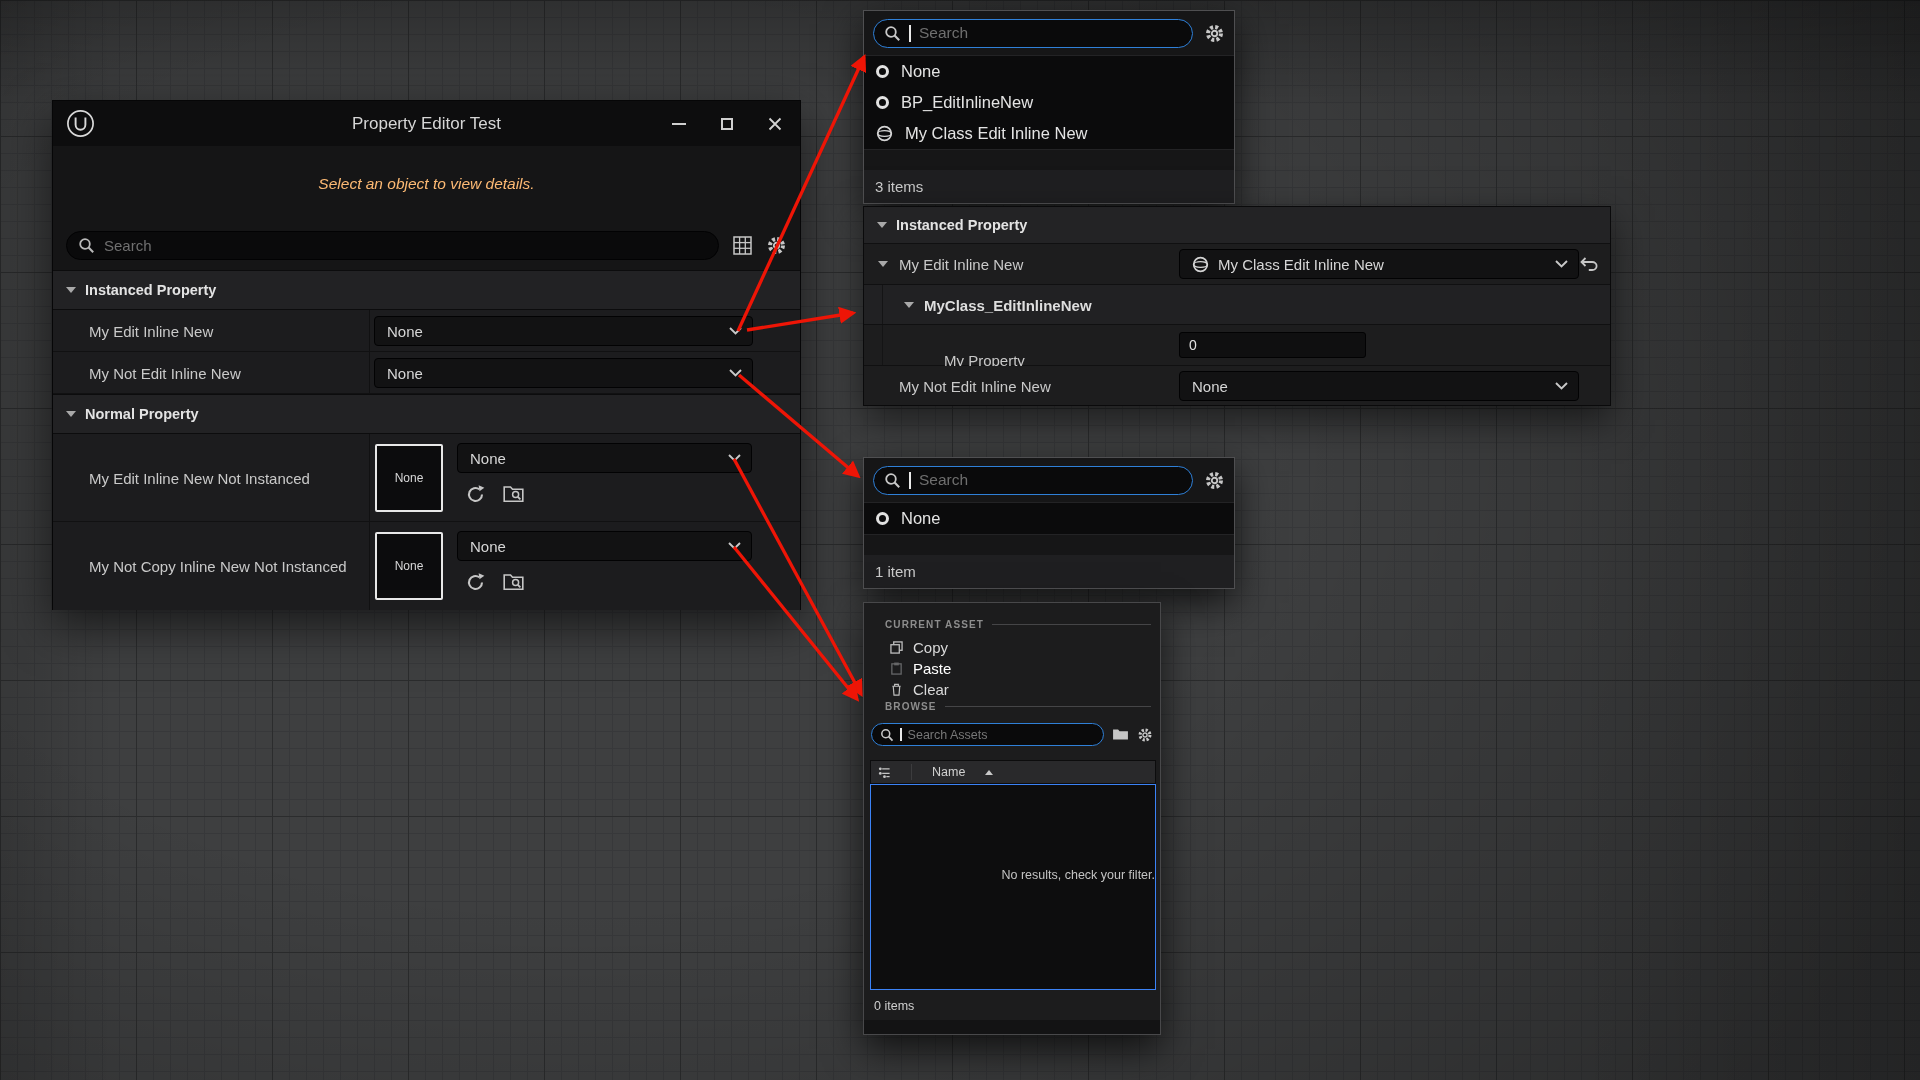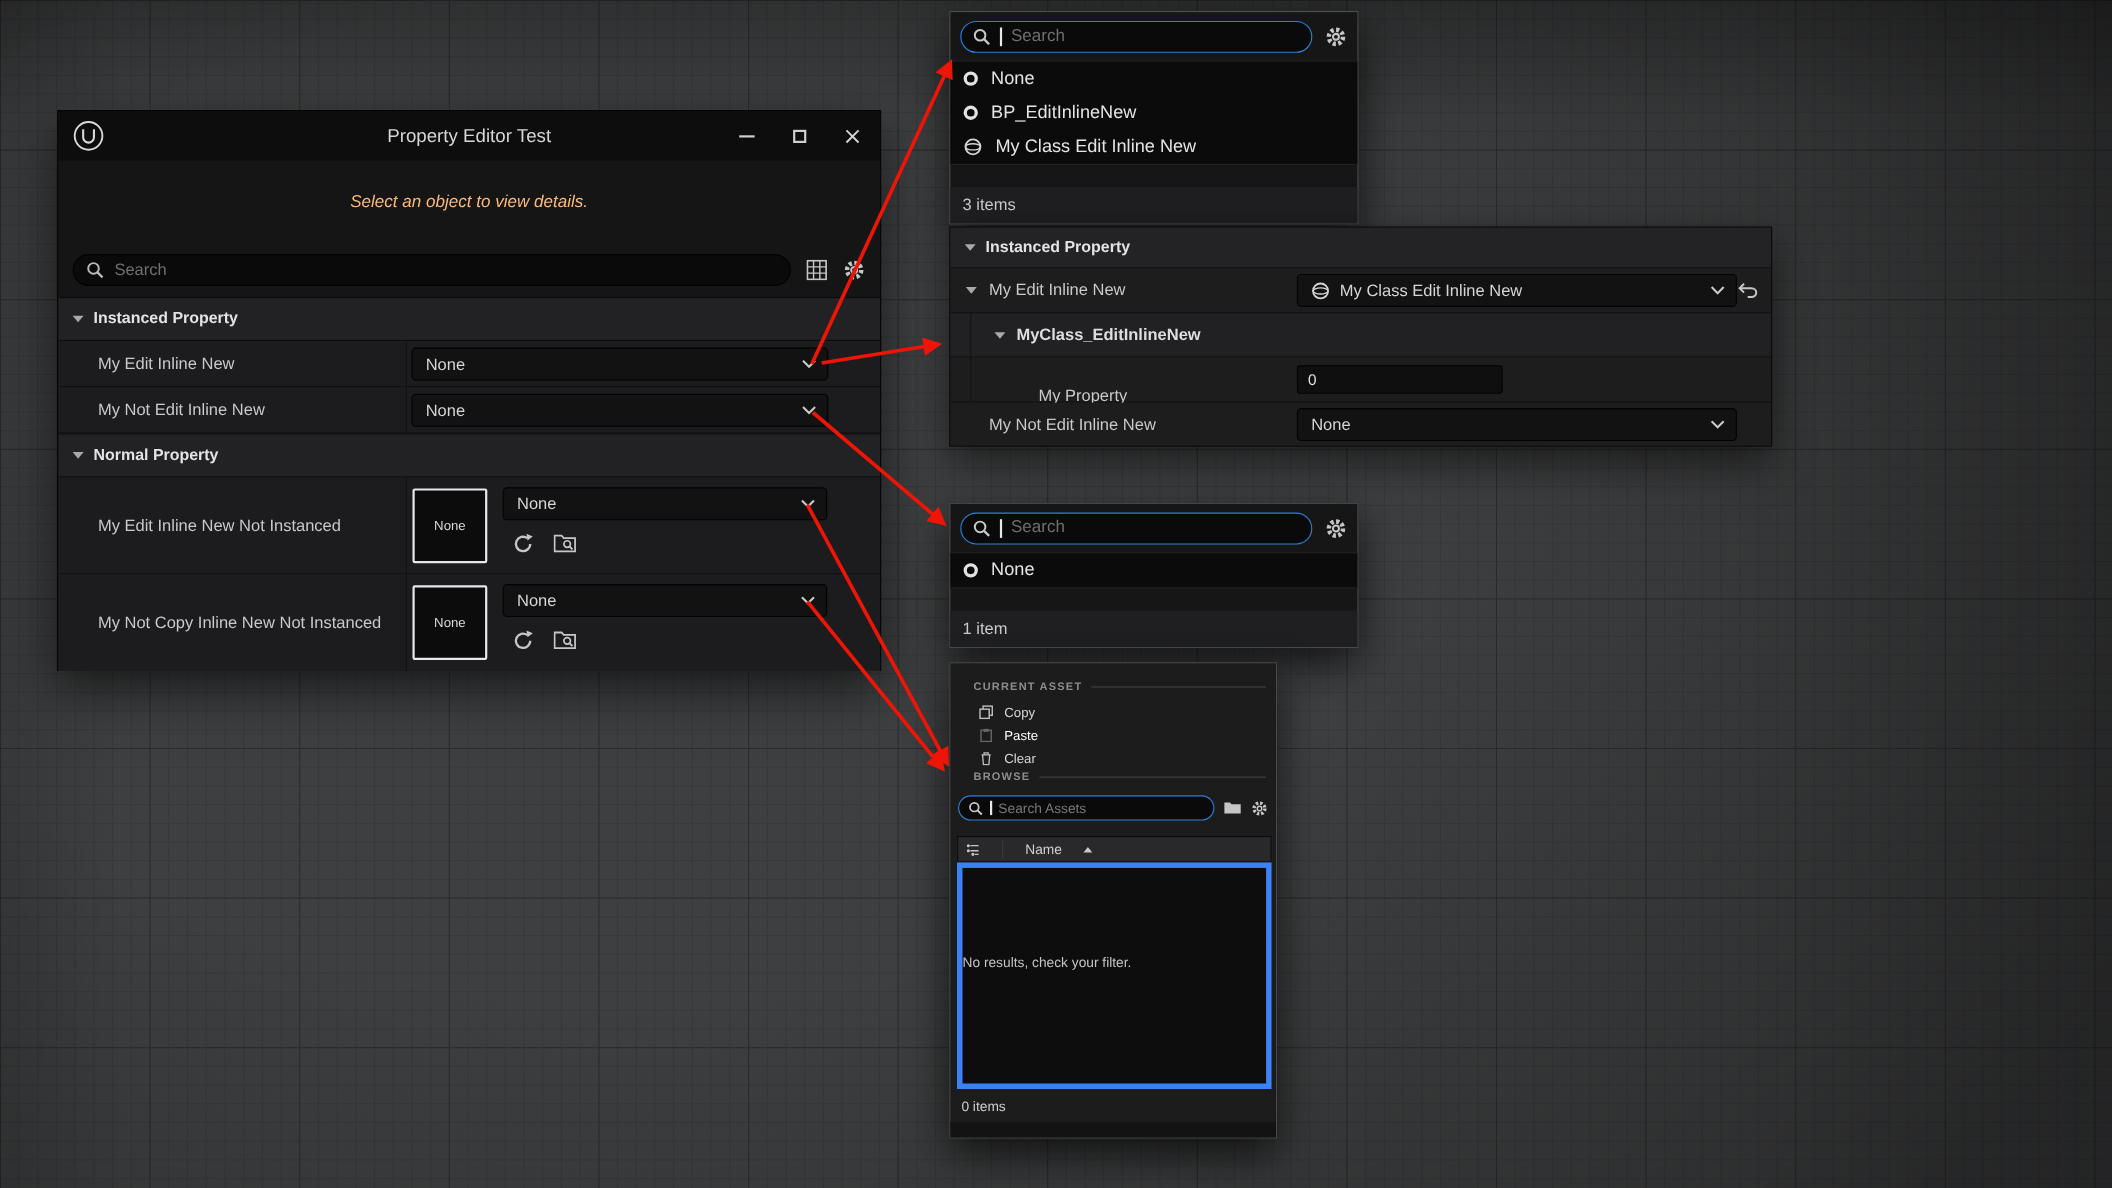--- a/index.html
+++ b/index.html
@@ -75,29 +75,29 @@
   .p2label.bold{font-weight:bold;color:#dedede;}
   .combo{position:absolute;left:315px;top:5px;width:400px;height:30px;background:#121213;border:1px solid #020203;border-radius:4px;display:flex;align-items:center;gap:9px;padding:0 12px;color:#d6d6d6;font-size:15px;cursor:pointer;}
   .combo .chev{position:absolute;right:10px;}
   .numfield{position:absolute;left:315px;top:7px;width:187px;height:26px;background:#0f0f10;border:1px solid #020203;border-radius:3px;display:flex;align-items:center;padding:0 9px;color:#e2e2e2;font-size:14px;cursor:text;}
   .reseticon{position:absolute;right:11px;top:50%;transform:translateY(-50%);cursor:pointer;}
 
   
   .assetmenu{left:863px;top:602px;width:298px;height:433px;background:#1c1c1d;border:1px solid #48484a;box-shadow:0 14px 36px rgba(0,0,0,.7);}
   .amlabel{position:absolute;left:21px;right:9px;display:flex;align-items:center;gap:8px;color:#8d8d8d;font-size:10px;font-weight:bold;letter-spacing:1.1px;}
   .amlabel .line{flex:1;height:1px;background:#454547;}
-  .amitem{position:absolute;left:0;right:0;height:21px;display:flex;align-items:center;gap:10px;padding-left:26px;color:#d8d8d8;font-size:12px;cursor:pointer;}
+  .amitem{position:absolute;left:0;right:0;height:21px;display:flex;align-items:center;gap:10px;padding-left:26px;color:#d8d8d8;font-size:15px;cursor:pointer;}
   .amitem.disabled{color:#ffffff;cursor:default;}
   .amsearch{position:absolute;left:7px;top:120px;right:7px;display:flex;align-items:center;gap:8px;}
   .ampill{width:233px;height:23px;border-radius:12px;background:#0a0a0b;border:1.4px solid #2f80d8;display:flex;align-items:center;padding:0 8px;gap:6px;color:#777;font-size:12.5px;}
   .ampill .caret{height:13px;width:1.6px;}
   .colhead{position:absolute;left:6px;top:157px;width:286px;height:24px;background:#29292b;border:1px solid #0c0c0d;display:flex;align-items:center;gap:20px;padding:0 7px;color:#d0d0d0;font-size:12.5px;}
   .colhead .vsep{width:1px;height:16px;background:#3c3c3e;}
   .tri-up{width:0;height:0;border-left:4.5px solid transparent;border-right:4.5px solid transparent;border-bottom:5.5px solid #c8c8c8;}
-  .assetlist{position:absolute;left:6px;top:181px;width:286px;height:206px;background:#0d0d0e;border:5px solid #3b82f6;display:flex;align-items:center;justify-content:flex-start;}
+  .assetlist{position:absolute;left:6px;top:181px;width:286px;height:206px;background:#0d0d0e;border:1px solid #3b82f6;display:flex;align-items:center;justify-content:flex-end;}
   .emptytext{color:#c3c3c3;font-size:12.5px;transform:translateY(-12px);}
   .amfoot{position:absolute;left:10px;top:396px;color:#cfcfcf;font-size:12.5px;}
   .ambottom{position:absolute;left:0;right:0;bottom:0;height:14px;background:#131314;}
 
   
   .arrows{position:absolute;inset:0;z-index:40;pointer-events:none;}
 </style>
 </head>
 <body>
 

